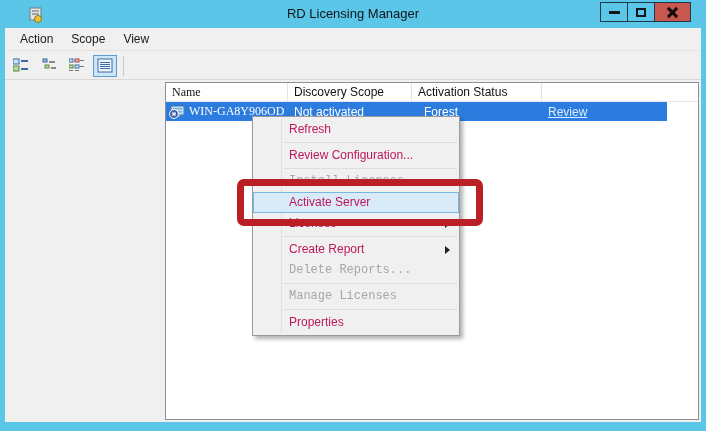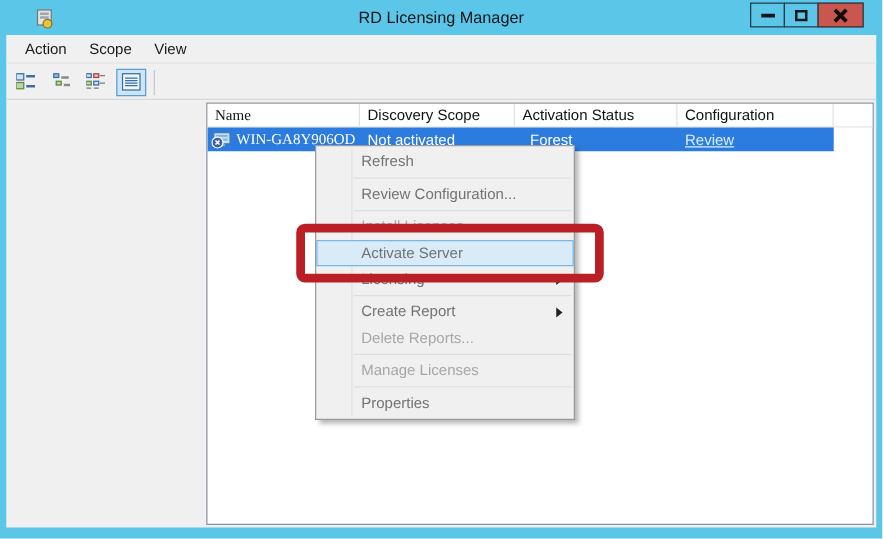--- a/index.html
+++ b/index.html
@@ -61,22 +61,22 @@
   .name-cell svg { margin-right:4px; flex:none; }
   .review-link { color:#d9eeff; text-decoration:underline; cursor:pointer;text-align:center; }
 
   
   .context-menu { position:absolute; left:252px; top:116px; width:208px;
                   background:#f0f0f0; border:1px solid #9b9b9b; padding:2px 0;
                   box-shadow:3px 3px 4px rgba(0,0,0,0.3); z-index:40; }
   .context-menu::before { content:""; position:absolute; left:28px; top:2px; bottom:2px;
                   width:1px; background:#e0e0e0; }
   .mi { position:relative; height:21px; line-height:21px; padding-left:36px;
-        color:#737373; white-space:nowrap; cursor:default; }
-  .mi.disabled { color:#a6a6a6; }
+        color:#be185d; white-space:nowrap; cursor:default; }
+  .mi.disabled { color:#a6a6a6;font-family:Liberation Mono, monospace; }
   .mi.highlighted { background:#d9eaf8; outline:1px solid #78b6e4; outline-offset:-1px; }
   .sep { height:1px; background:#dedede; margin:2px 2px 2px 30px; }
   .submenu-arrow { position:absolute; right:9px; top:7px; width:0; height:0;
         border-top:4px solid transparent; border-bottom:4px solid transparent;
         border-left:5px solid #222; }
 
   
   .annotation-rect { position:absolute; left:237px; top:179px; width:246px; height:47px;
                      border:7px solid #b91f24; border-radius:7px; z-index:60; }
 </style>
@@ -154,21 +154,20 @@
       </div>
       <div class="tb-sep"></div>
     </div>
 
 
     <div class="right-pane">
       <div class="lv-header">
         <div class="lv-hcell c0">Name</div>
         <div class="lv-hcell c2">Discovery Scope</div>
         <div class="lv-hcell c1">Activation Status</div>
-        <div class="lv-hcell c3">Configuration</div>
         <div class="lv-hcell cfill"></div>
       </div>
       <div class="lv-row">
         <div class="lv-cell name-cell c0">
           <svg width="16" height="14">
             <rect x="2" y="1" width="13" height="9" rx="1" fill="#bfe0f2" stroke="#4a7ba6"></rect>
             <rect x="4" y="3" width="9" height="1.5" fill="#7fb2d8"></rect>
             <rect x="4" y="6" width="9" height="1.5" fill="#7fb2d8"></rect>
             <rect x="7" y="10" width="4" height="2" fill="#8aa7bf"></rect>
             <circle cx="5" cy="9" r="4.4" fill="#3b5ea8" stroke="#ffffff" stroke-width="1"></circle>
@@ -185,21 +184,21 @@
     </div>
   </div>
 
   <div class="context-menu" id="ctx-menu">
       <div class="mi"><span>Refresh</span></div>
       <div class="sep"></div>
       <div class="mi"><span>Review Configuration...</span></div>
       <div class="sep"></div>
       <div class="mi disabled"><span>Install Licenses</span></div>
       <div class="mi highlighted"><span>Activate Server</span></div>
-      <div class="mi"><span>Licensing</span><span class="submenu-arrow"></span></div>
+      <div class="mi"><span>Licenses</span><span class="submenu-arrow"></span></div>
       <div class="sep"></div>
       <div class="mi"><span>Create Report</span><span class="submenu-arrow"></span></div>
       <div class="mi disabled"><span>Delete Reports...</span></div>
       <div class="sep"></div>
       <div class="mi disabled"><span>Manage Licenses</span></div>
       <div class="sep"></div>
       <div class="mi"><span>Properties</span></div>
     </div>
 
   <div class="annotation-rect" style="border-color: rgb(185, 31, 36);"></div>

